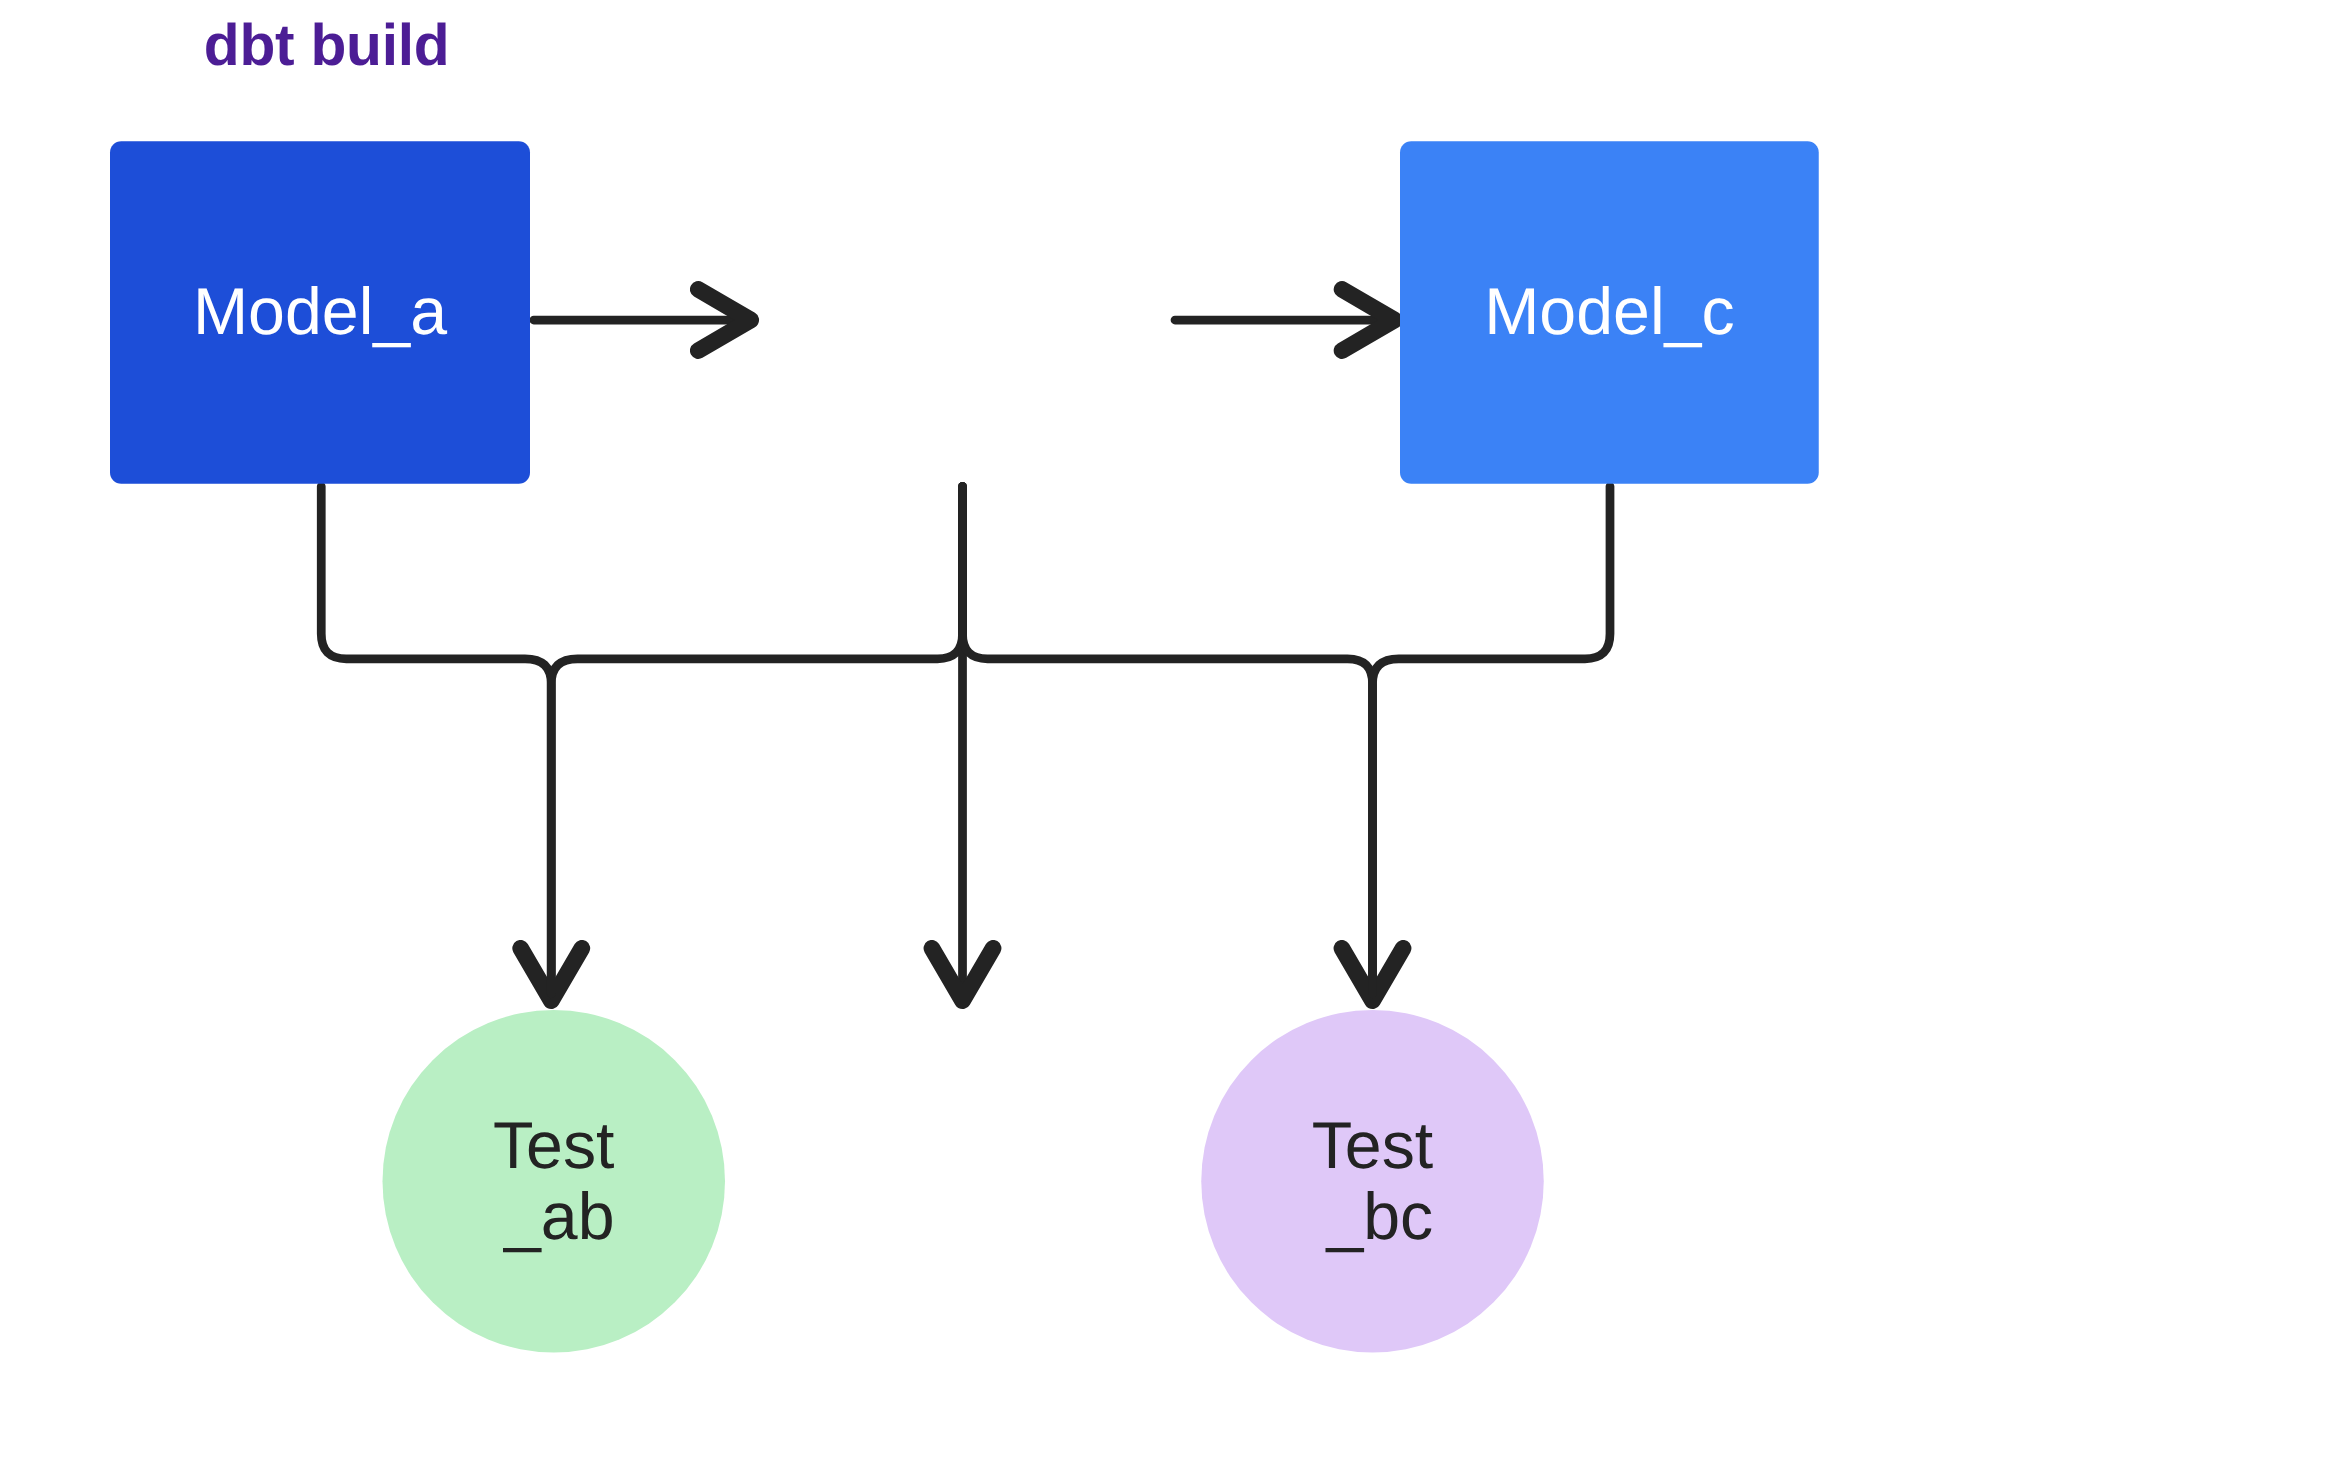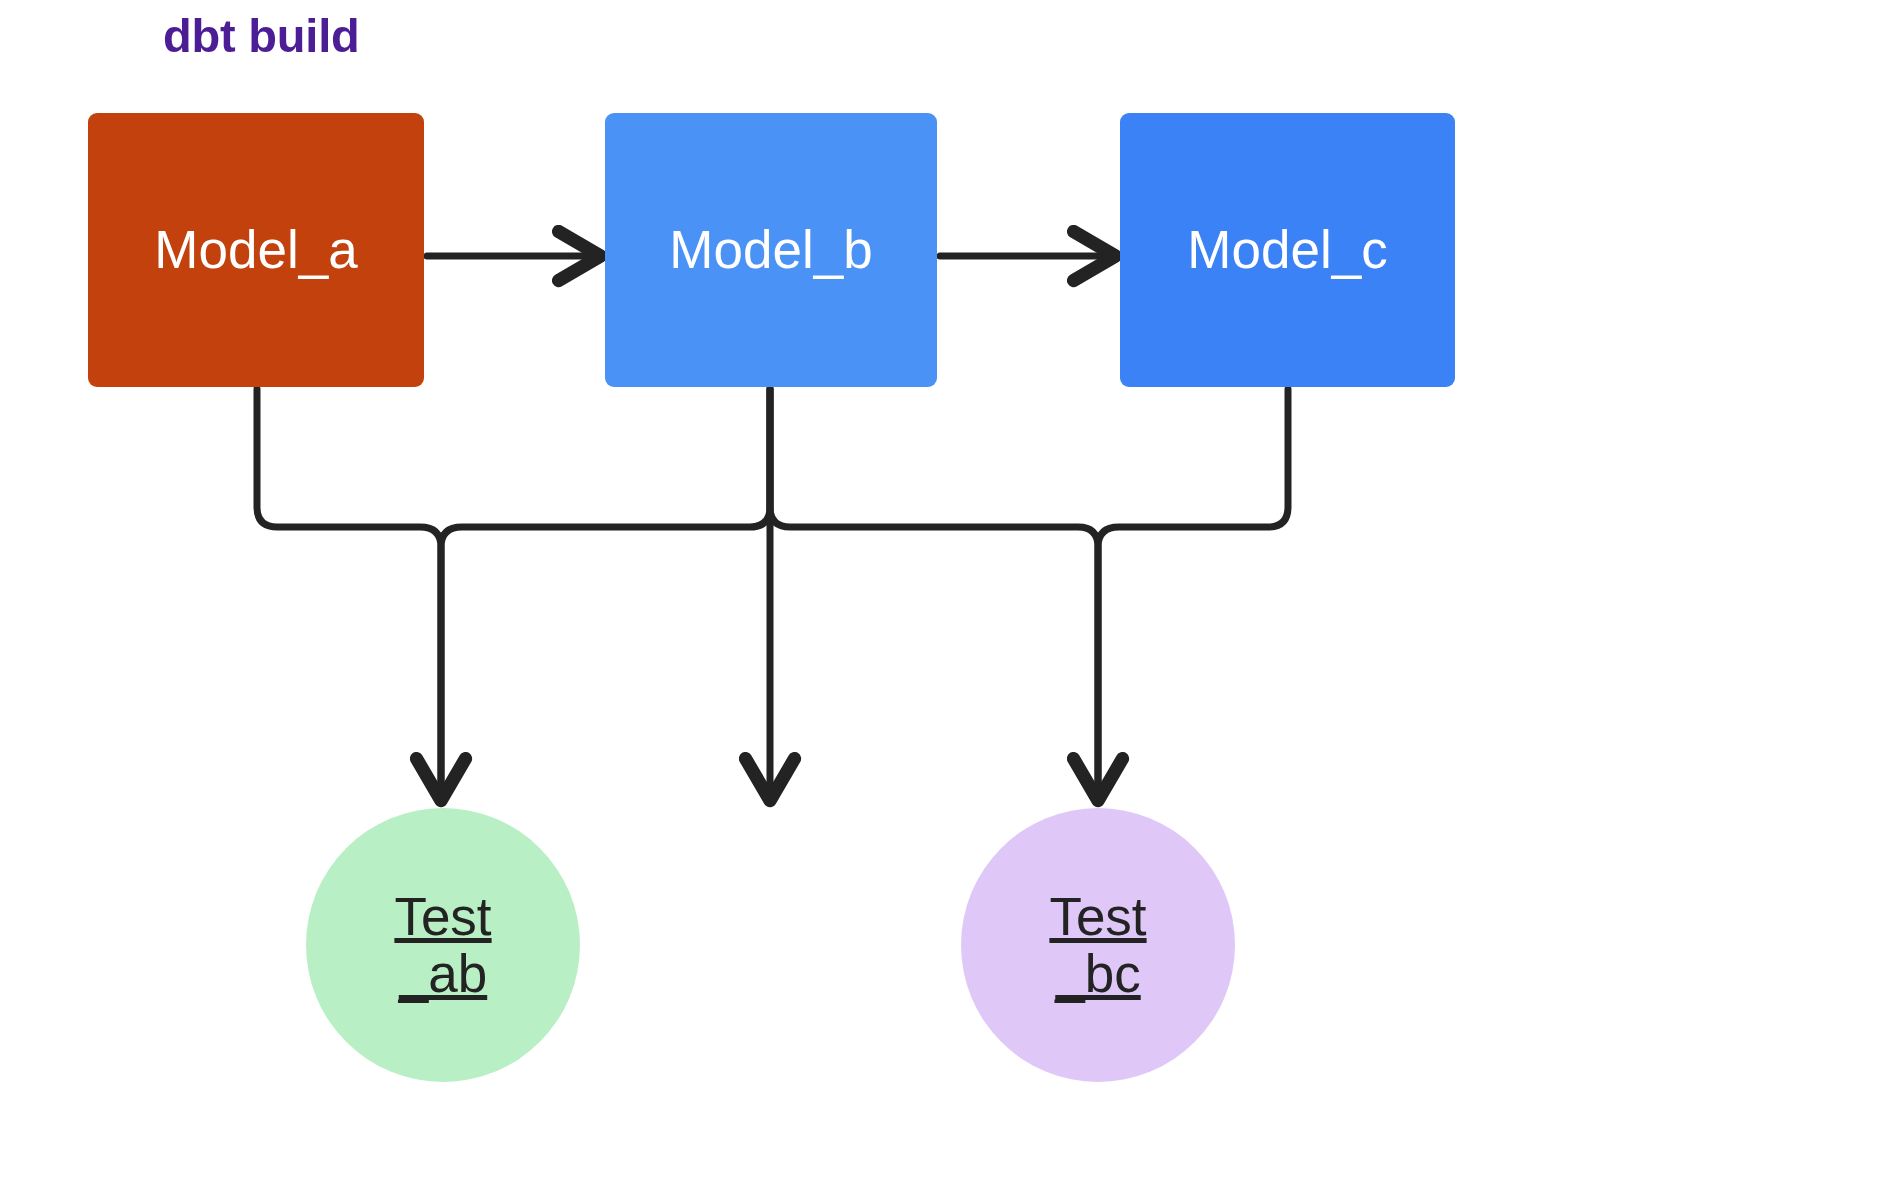--- a/index.html
+++ b/index.html
@@ -57,23 +57,22 @@
     display: flex;
     align-items: center;
     justify-content: center;
     box-sizing: border-box;
   }
   .test-label {
     font-size: 53px;
     font-weight: 400;
     color: #232323;
     line-height: 1.08;
-    text-align: center;
+    text-align: right;
     white-space: pre-line;
-    text-decoration: underline;
   }
 </style>
 </head>
 <body>
 
 <div id="canvas">
 
   <div class="diagram-title">dbt build</div>
 
   <svg id="edges" viewBox="0 0 1880 1186" xmlns="http://www.w3.org/2000/svg">
@@ -91,27 +90,24 @@
 
     <path d="M 770 389 L 770 507 Q 770 527 750 527 L 462 527 Q 441 527 441 547 L 441 795" fill="none" stroke="#232323" stroke-width="7" stroke-linecap="round" stroke-linejoin="round"></path>
 
     <path d="M 770 389 L 770 795" fill="none" stroke="#232323" stroke-width="7" stroke-linecap="round" marker-end="url(#arrowhead)"></path>
 
     <path d="M 770 389 L 770 507 Q 770 527 790 527 L 1078 527 Q 1098 527 1098 547 L 1098 795" fill="none" stroke="#232323" stroke-width="7" stroke-linecap="round" stroke-linejoin="round" marker-end="url(#arrowhead)"></path>
 
     <path d="M 1288 389 L 1288 507 Q 1288 527 1268 527 L 1119 527 Q 1098 527 1098 547 L 1098 795" fill="none" stroke="#232323" stroke-width="7" stroke-linecap="round" stroke-linejoin="round"></path>
   </svg>
 
-  <div class="model-node" style="left:88px; top:113px; width:336px; height:274px; background:#c2410c;">
+  <div class="model-node" style="left:88px; top:113px; width:336px; height:274px; background:#1d4ed8;">
     <span class="model-label">Model_a</span>
   </div>
 
-  <div class="model-node" style="left:605px; top:113px; width:332px; height:274px; background:#4A92F5;">
-    <span class="model-label">Model_b</span>
-  </div>
 
   <div class="model-node" style="left:1120px; top:113px; width:335px; height:274px; background:#3b82f6;">
     <span class="model-label">Model_c</span>
   </div>
 
   <div class="test-node" style="left:306px; top:808px; width:274px; height:274px; background:#B9EFC4;">
     <span class="test-label">Test
 _ab</span>
   </div>
 

